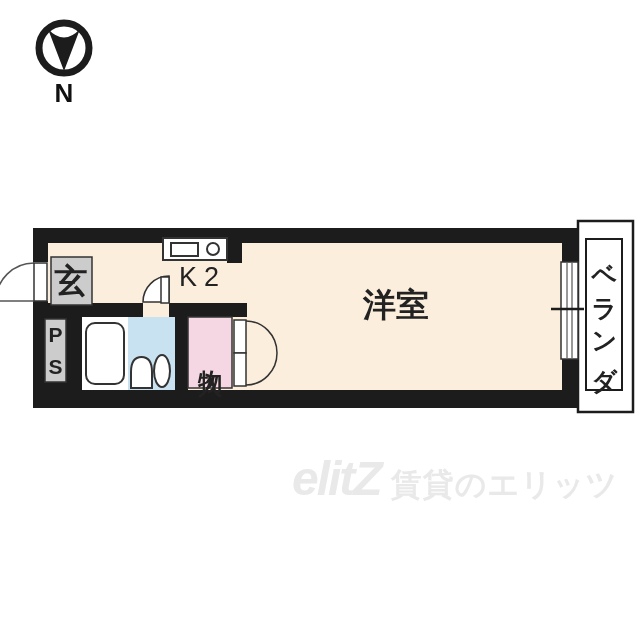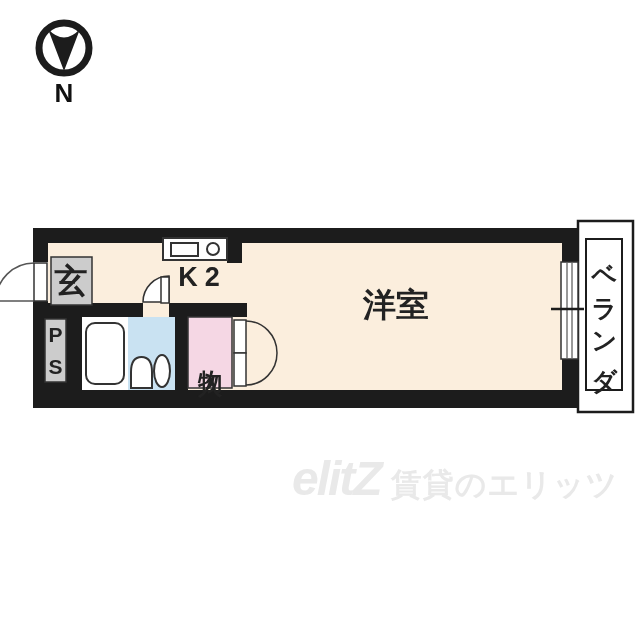--- a/index.html
+++ b/index.html
@@ -10,21 +10,21 @@
   body{font-family:"Liberation Sans", sans-serif;}
   .canvas{position:relative;width:640px;height:640px;background:#ffffff;overflow:hidden;}
   .plan-svg{position:absolute;left:0;top:0;width:640px;height:640px;}
   .label{position:absolute;color:var(--text);font-weight:bold;display:flex;
          align-items:center;justify-content:center;white-space:pre;line-height:1.1;}
   .label.vertical{writing-mode:vertical-rl;text-orientation:upright;}
   #genkan-label{left:50px;top:259px;width:42px;height:45px;font-size:33px;}
   #ps-label{left:45px;top:319px;width:21px;height:63px;font-size:21px;
             flex-direction:column;justify-content:space-around;line-height:1;}
   #kitchen-label{left:164px;top:263px;width:70px;height:30px;font-size:27px;
-                 letter-spacing:7px;text-indent:7px;font-weight:700;}
+                 letter-spacing:7px;text-indent:7px;font-weight:400;}
   #western-room-label{left:336px;top:266px;width:120px;height:76px;font-size:33px;
                       flex-direction:column;line-height:37px;text-align:center;}
   #storage-label{left:188px;top:320px;width:44px;height:65px;font-size:24px;letter-spacing:2px;}
   #veranda-label{left:586px;top:242px;width:36px;height:146px;font-size:25px;letter-spacing:6px;}
   #n-label{left:48px;top:79px;width:32px;height:28px;font-size:26px;color:#111;}
   .watermark{position:absolute;left:292px;top:451px;display:flex;align-items:baseline;
              gap:10px;color:var(--watermark);user-select:none;}
   .watermark .logo{font-size:48px;font-weight:bold;font-style:italic;letter-spacing:-2px;}
   .watermark .jp{font-size:31px;font-weight:bold;letter-spacing:1px;}
 </style>

